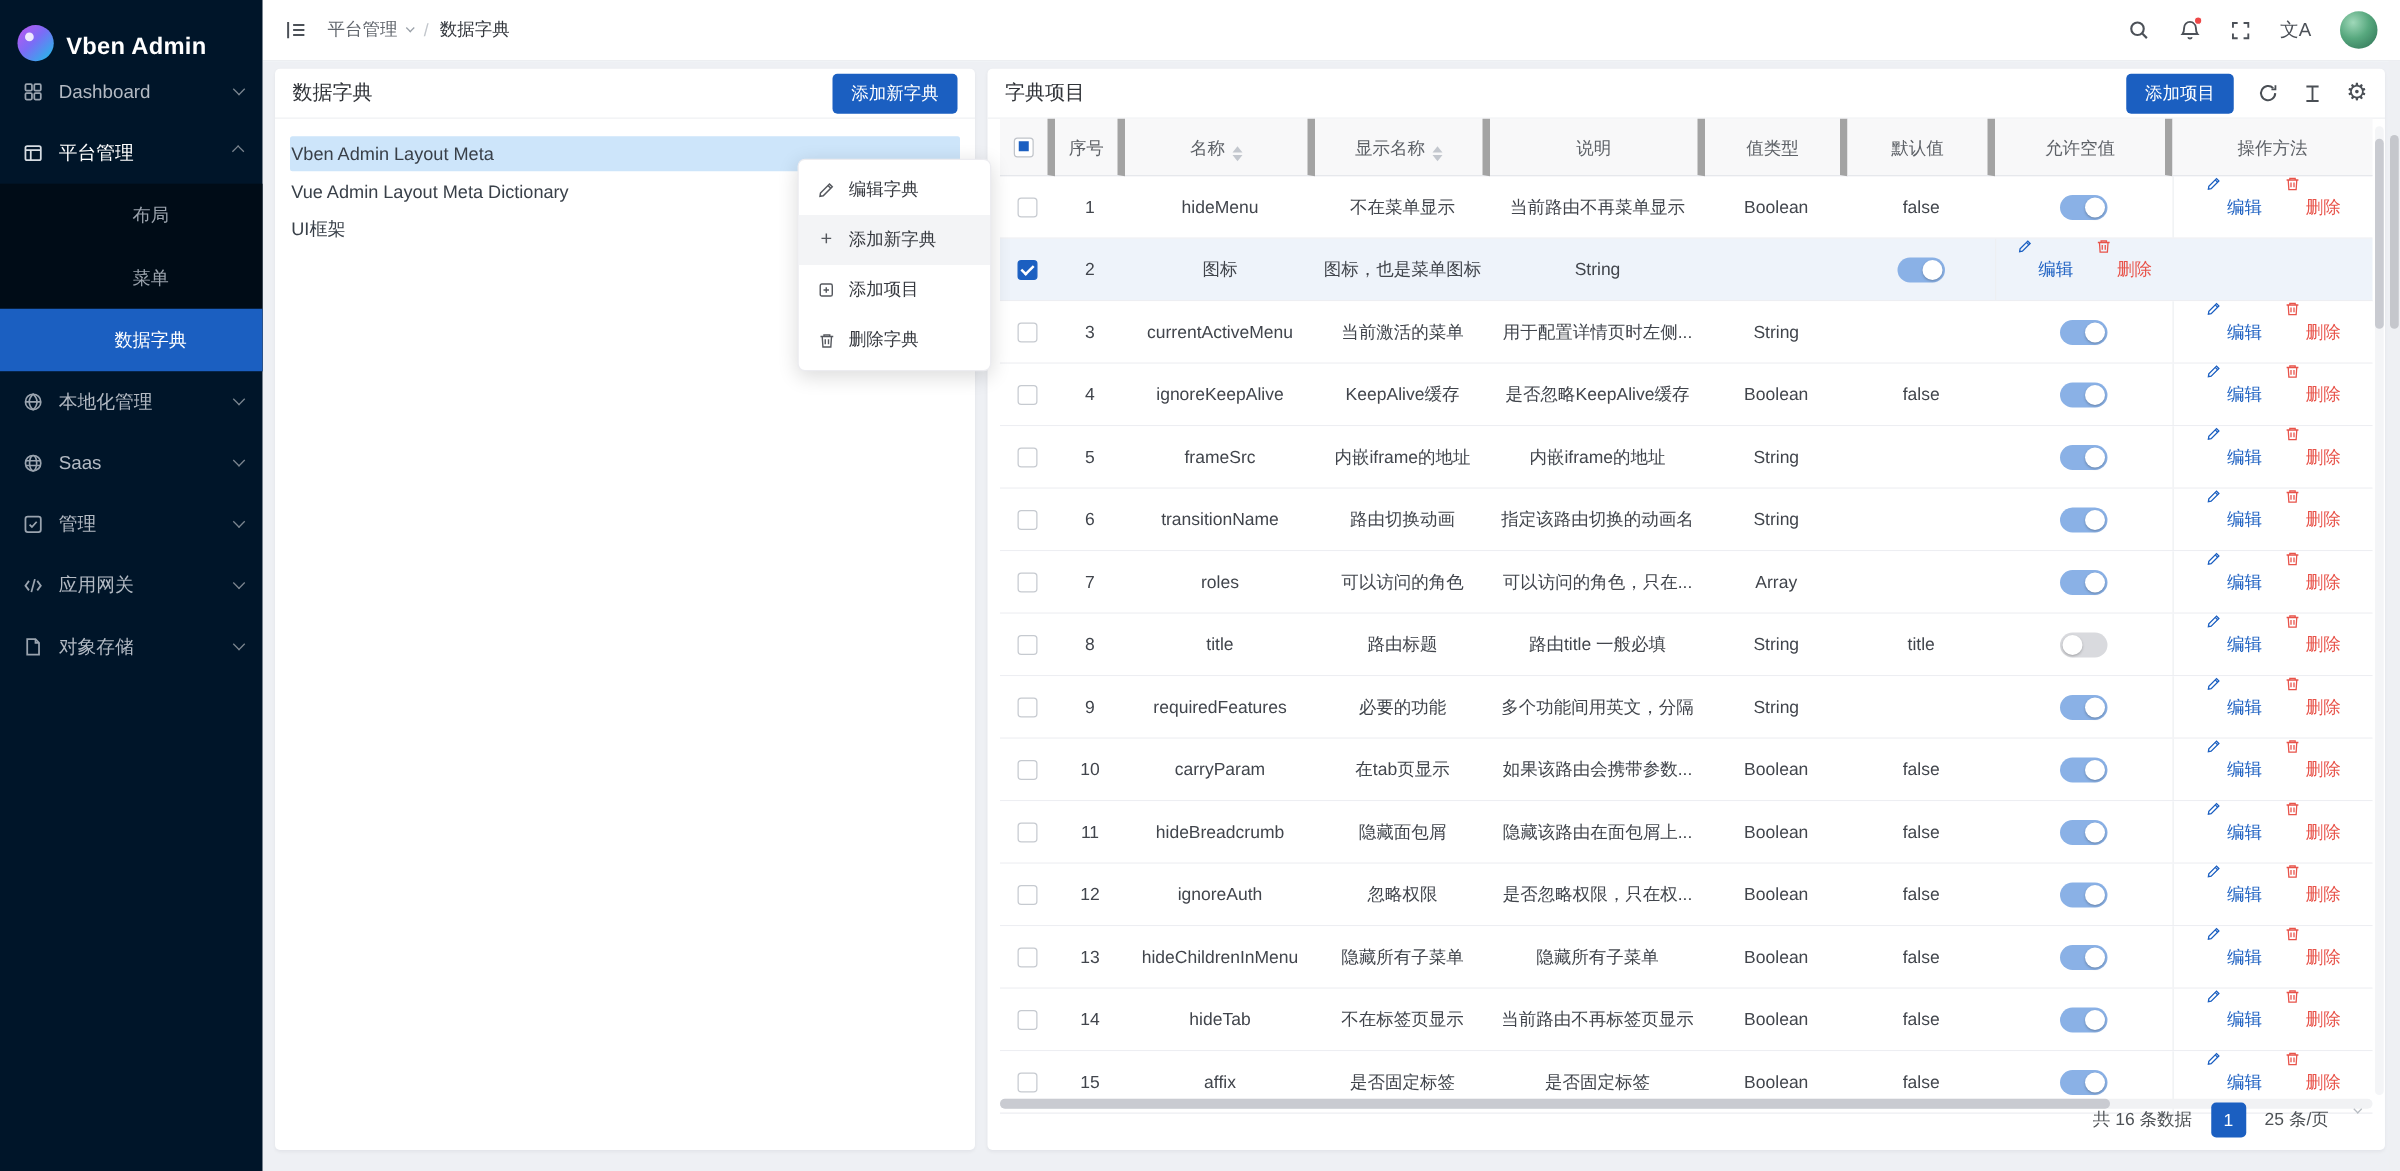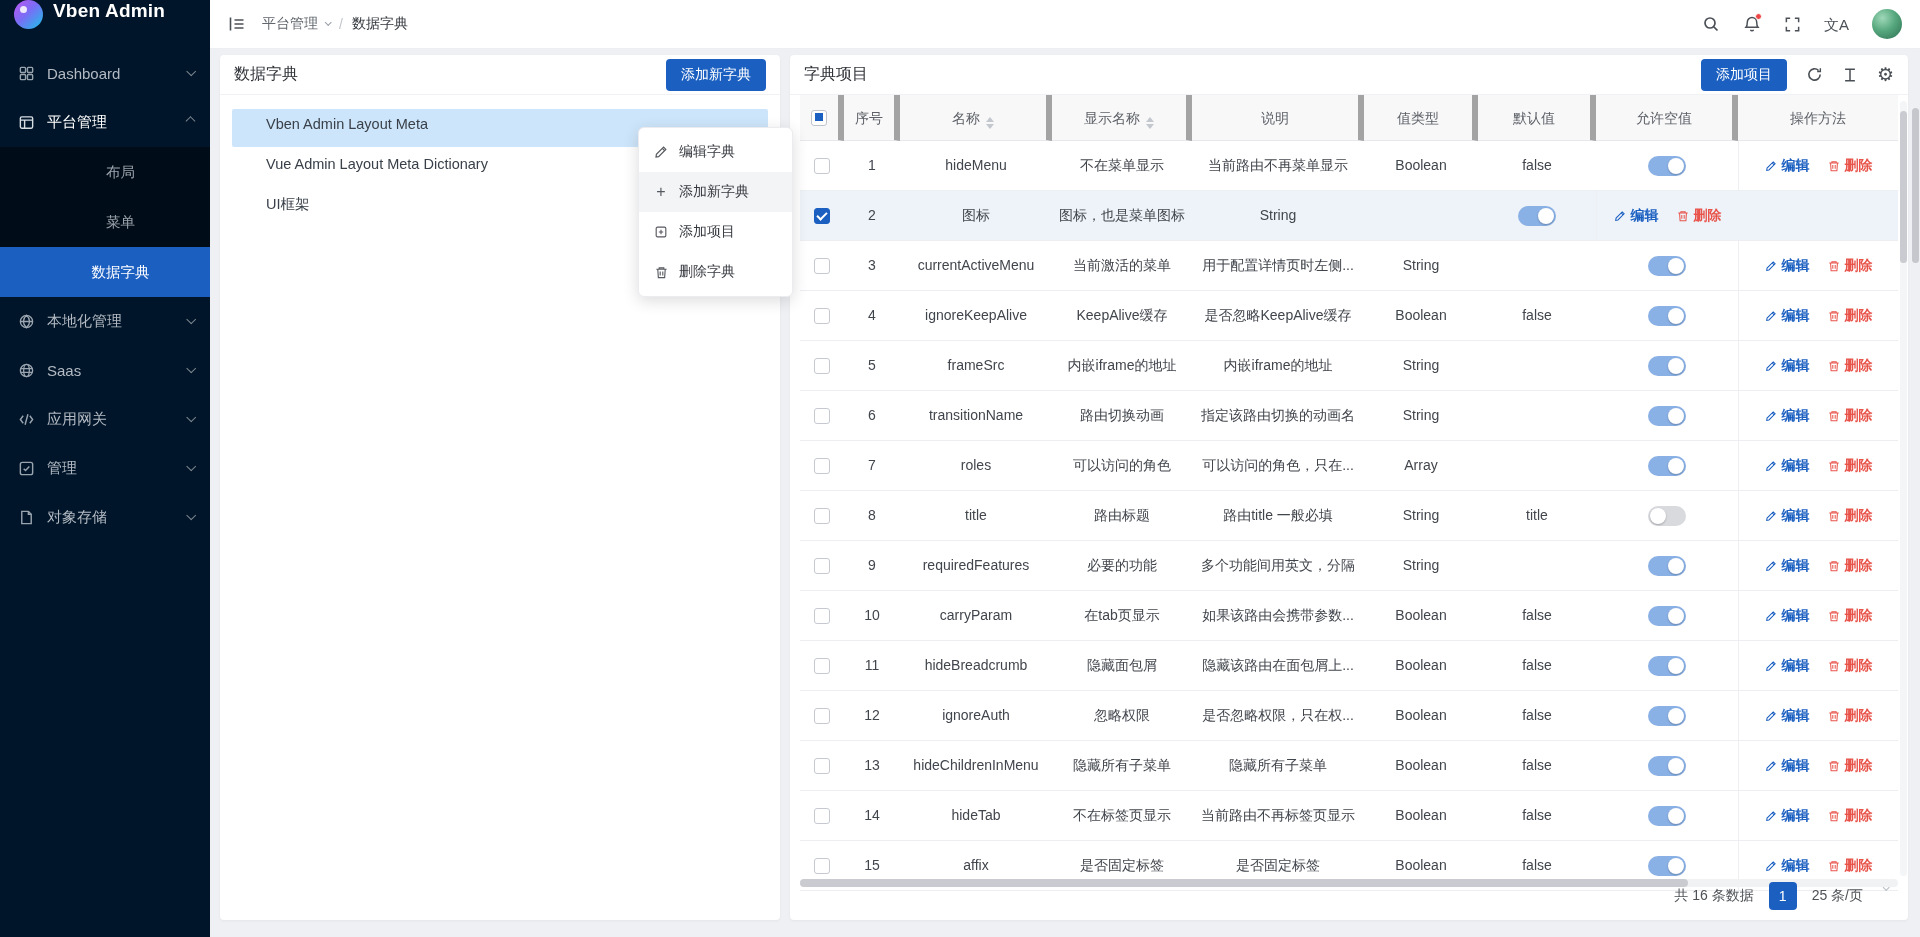--- a/index.html
+++ b/index.html
@@ -6,21 +6,21 @@
     --primary:#1b5fc1; --danger:#e8534a; --sidebar-bg:#001529; --submenu-bg:#000c17;
     --toggle-on:#8ab1e6; --toggle-off:#d9dade; --row-selected:#eef3fa; --list-selected:#cde5fa;
     --header-bg:#f8f8f9; --page-bg:#eef0f4;
   }
   *{box-sizing:border-box; margin:0; padding:0;}
   html,body{width:1920px; height:937px; overflow:hidden;}
   body{font-family:"Liberation Sans","DejaVu Sans",sans-serif; background:var(--page-bg); color:#3c4046; font-size:14px;}
 
   
   .sidebar{position:absolute; left:0; top:0; width:210px; height:937px; background:var(--sidebar-bg); z-index:5;}
-  .logo-row{height:49px; display:flex; align-items:flex-start; gap:10px; padding:0 14px;}
+  .logo-row{height:49px; display:flex; align-items:flex-end; gap:10px; padding:0 14px;}
   .logo-mark{width:29px; height:29px; border-radius:50%;
     background:linear-gradient(135deg,#c056f0 0%,#7b6cf6 45%,#19c3e8 100%); position:relative; flex:0 0 auto;}
   .logo-mark::after{content:""; position:absolute; left:6px; top:6px; width:7px; height:7px; border-radius:50%; background:rgba(255,255,255,.85);}
   .app-title{color:#fff; font-size:19px; font-weight:bold; letter-spacing:.2px;}
   .mi{height:49px; display:flex; align-items:center; gap:11px; padding:0 16px; color:#b3bac3; font-size:15px; cursor:pointer;}
   .mi .mic{width:20px; display:flex; justify-content:center; color:#9aa4af;}
   .mi .ml{flex:1; white-space:nowrap; overflow:hidden;}
   .mi .mchev{color:#7c8690; display:flex; align-items:center;}
   .mi.open{color:#fff;}
   .mi.open .mic{color:#d7dde3;}
@@ -50,21 +50,21 @@
   
   .panel{position:absolute; background:#fff; border-radius:4px; box-shadow:0 1px 3px rgba(15,23,42,.05);}
   .panel-left{left:220px; top:55px; width:560px; height:865px;}
   .panel-right{left:790px; top:55px; width:1118px; height:865px;}
   .panel-header{height:40px; display:flex; align-items:center; justify-content:space-between; padding:0 14px; border-bottom:1px solid #f0f1f4;}
   .panel-title{font-size:16px; font-weight:500; color:#303338;}
   .btn-primary{background:var(--primary); color:#fff; border:none; height:32px; padding:0 15px; border-radius:4px; font-size:14px; font-family:inherit; cursor:pointer; white-space:nowrap;}
 
   
   .dict-list{padding:14px 12px 0 12px;}
-  .dict-item{height:38px; line-height:30px; padding:0 12px 0 34px; margin-bottom:2px; font-size:14.5px; color:#394049; border-radius:2px; cursor:pointer; white-space:nowrap; overflow:hidden;}
+  .dict-item{height:28px; line-height:30px; padding:0 12px 0 1px; margin-bottom:2px; font-size:14.5px; color:#394049; border-radius:2px; cursor:pointer; white-space:nowrap; overflow:hidden;}
   .dict-item.selected{background:var(--list-selected);}
 
   
   .ctx-menu{position:absolute; left:638px; top:127px; width:155px; background:#fff; border:1px solid #ececf0; border-radius:6px; box-shadow:0 4px 16px rgba(0,0,0,.14); padding:4px 0; z-index:20;}
   .ctx-item{height:40px; display:flex; align-items:center; gap:10px; padding:0 14px; font-size:14px; color:#36393f; cursor:pointer;}
   .ctx-item .cic{width:16px; display:flex; justify-content:center; color:#55585e; font-size:16px; line-height:1;}
   .ctx-item.hov{background:#f3f4f6;}
 
   
   .items-controls{display:flex; align-items:center; gap:19px;}
@@ -79,21 +79,21 @@
   .thead .th.cbth{display:flex; align-items:center; justify-content:center;}
   .sort{display:inline-flex; flex-direction:column; gap:2px; margin-left:6px; vertical-align:1px; cursor:pointer;}
   .sort i{width:0; height:0; border-left:4px solid transparent; border-right:4px solid transparent; display:block;}
   .sort .up{border-bottom:5px solid #c3c7ce;}
   .sort .dn{border-top:5px solid #c3c7ce;}
   .row{border-bottom:1px solid #edeef2; background:#fff;}
   .row.sel{background:var(--row-selected);}
   .row .td{height:49px; line-height:49px; text-align:center; color:#41454c; overflow:hidden; white-space:nowrap; text-overflow:ellipsis; padding:0 4px;}
   .row .td.ctr{display:flex; align-items:center; justify-content:center; padding:0;}
   .row .td.ops{display:flex; align-items:center; justify-content:center; gap:18px; border-left:1px solid #edeff2; padding:0;}
-  .oplink{display:inline-flex; align-items:center; gap:5px; font-size:14px; font-weight:700; cursor:pointer;}
+  .oplink{display:inline-flex; align-items:flex-start; gap:5px; font-size:14px; font-weight:400; cursor:pointer;}
   .oplink.edit{color:var(--primary);}
   .oplink.del{color:var(--danger);}
 
   
   .cb{width:16px; height:16px; border:1.5px solid #c6cad0; border-radius:3px; background:#fff; position:relative; display:inline-block; cursor:pointer; flex:0 0 auto;}
   .cb.checked{background:var(--primary); border-color:var(--primary);}
   .cb.checked::after{content:""; position:absolute; left:4px; top:1px; width:4px; height:8px; border-right:2px solid #fff; border-bottom:2px solid #fff; transform:rotate(45deg);}
   .cb.indeterminate{border-color:#c0c4ca;}
   .cb.indeterminate::after{content:""; position:absolute; left:2.5px; top:2.5px; width:8px; height:8px; background:var(--primary);}
 
@@ -188,36 +188,36 @@
           </svg>
       </span>
       <span class="ml">Saas</span>
       <span class="mchev">
           <i class="chev down"></i>
         </span>
     </div>
     <div class="mi">
       <span class="mic">
         <svg viewBox="0 0 18 18" width="17" height="17" fill="none" stroke="currentColor" stroke-width="1.5">
-            <path d="M5.5 5 2.5 9l3 4M12.5 5l3 4-3 4M10.5 3.5l-3 11"></path>
+            <rect x="2.5" y="2.5" width="13" height="13" rx="2"></rect>
+            <path d="M6 9.2l2 2 4-4.4"></path>
           </svg>
       </span>
-      <span class="ml">应用网关</span>
+      <span class="ml">管理</span>
       <span class="mchev">
           <i class="chev down"></i>
         </span>
     </div>
     <div class="mi">
       <span class="mic">
         <svg viewBox="0 0 18 18" width="17" height="17" fill="none" stroke="currentColor" stroke-width="1.5">
-            <rect x="2.5" y="2.5" width="13" height="13" rx="2"></rect>
-            <path d="M6 9.2l2 2 4-4.4"></path>
+            <path d="M5.5 5 2.5 9l3 4M12.5 5l3 4-3 4M10.5 3.5l-3 11"></path>
           </svg>
       </span>
-      <span class="ml">管理</span>
+      <span class="ml">应用网关</span>
       <span class="mchev">
           <i class="chev down"></i>
         </span>
     </div>
     <div class="mi">
       <span class="mic">
         <svg viewBox="0 0 18 18" width="17" height="17" fill="none" stroke="currentColor" stroke-width="1.5">
             <path d="M4 2.5h7l3 3v10H4z"></path>
             <path d="M11 2.5v3h3"></path>
           </svg>

